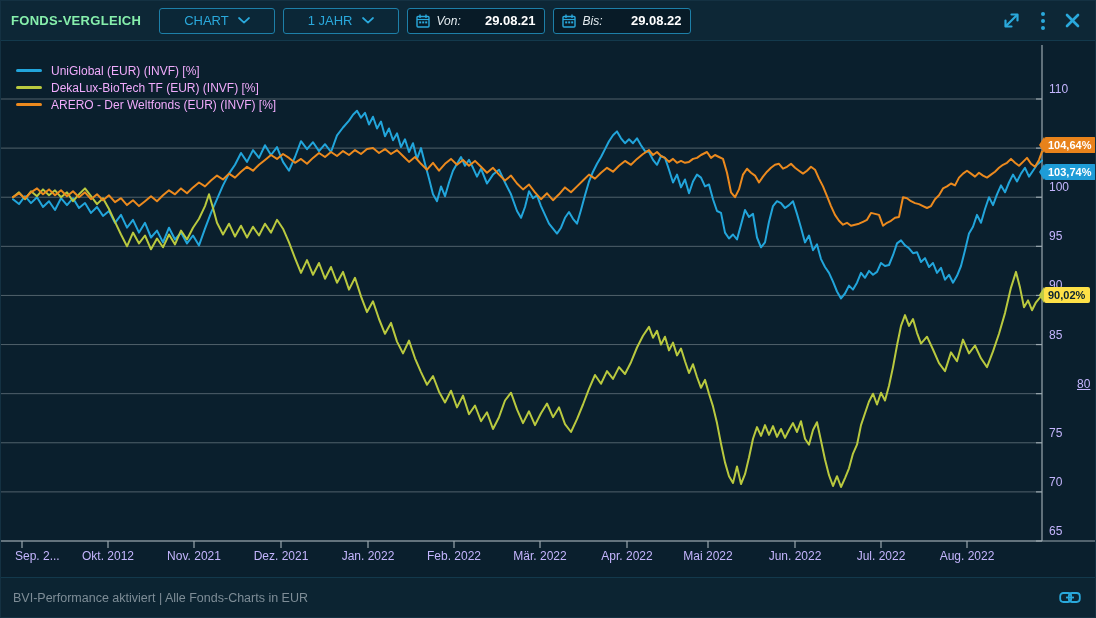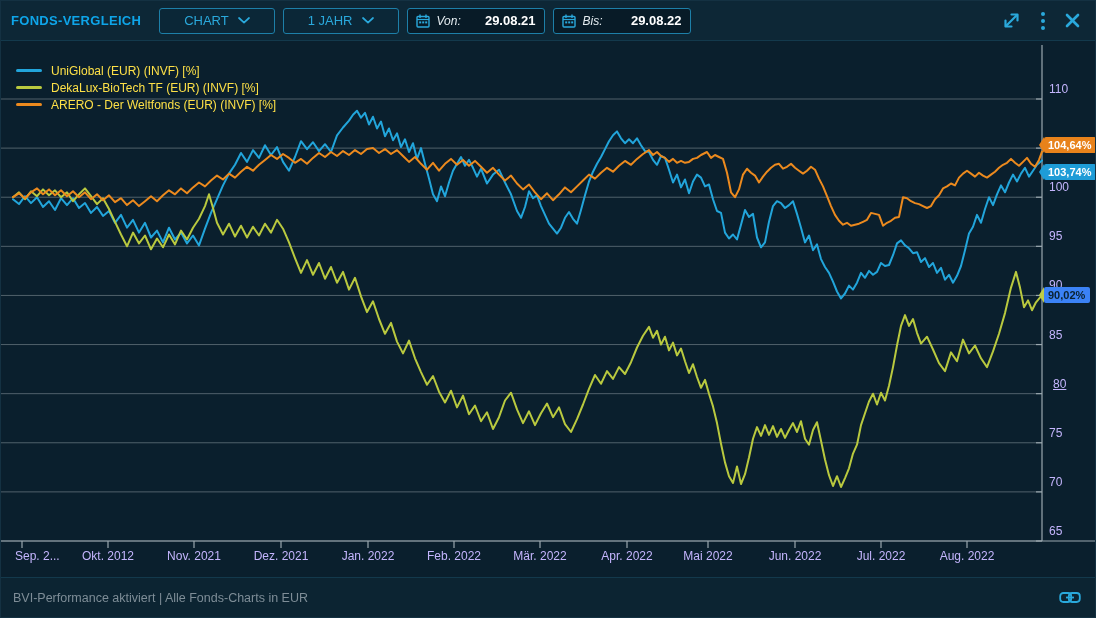--- a/index.html
+++ b/index.html
@@ -8,21 +8,21 @@
   #app {
     position:relative; width:1096px; height:618px; overflow:hidden;
     background:#0A1F2D; border:1px solid #143142;
   }
   
   .header {
     position:absolute; left:0; top:0; width:100%; height:40px;
     background:#0D2736; border-bottom:1px solid #13394C;
     display:flex; align-items:center; padding:0 14px 0 10px; gap:8px; z-index:30;
   }
-  .title { color:#0ea5e9; font-size:13px; font-weight:bold; letter-spacing:.3px; margin-right:10px; white-space:nowrap; }
+  .title { color:#86efac; font-size:13px; font-weight:bold; letter-spacing:.3px; margin-right:10px; white-space:nowrap; }
   .hbtn {
     height:26px; display:flex; align-items:center; gap:9px; padding:0 24px;
     border:1px solid #1D7FA8; border-radius:3px; background:rgba(10,40,58,.35);
     color:#2AA9DC; font-size:13px; cursor:pointer; white-space:nowrap;
   }
   .datefield {
     height:26px; display:flex; align-items:center; gap:7px; padding:0 8px;
     border:1px solid #1D7FA8; border-radius:3px; background:#081B27; width:138px; cursor:pointer;
   }
   .datefield .dlabel { color:#E4ECF0; font-size:12px; font-style:italic; }
@@ -30,21 +30,21 @@
   .hicons { margin-left:auto; display:flex; align-items:center; gap:17px; }
   .hicon { cursor:pointer; display:flex; align-items:center; justify-content:center; }
   .kebab { display:flex; flex-direction:column; gap:3px; padding:2px; }
   .kebab i { width:4px; height:4px; border-radius:50%; background:#2AA9DC; }
   
   #chart-svg { position:absolute; left:0; top:0; z-index:5; }
   .axis-label { position:absolute; color:#c4b5fd; font-size:12px; z-index:6; white-space:nowrap; }
   .legend { position:absolute; left:15px; top:61px; z-index:20; }
   .legend-row { display:flex; align-items:center; height:17px; cursor:pointer; }
   .legend-swatch { width:26px; height:3px; border-radius:2px; margin-right:9px; flex:none; }
-  .legend-label { color:#fde047; font-size:12px; white-space:nowrap; }
+  .legend-label { color:#f0abfc; font-size:12px; white-space:nowrap; }
   .tag {
     position:absolute; height:16px; line-height:16px; padding:0 5px 0 4px;
     font-size:11px; font-weight:bold; border-radius:2px; z-index:25; white-space:nowrap;
   }
   .tag .notch {
     position:absolute; left:-5px; top:0; width:0; height:0;
     border-top:8px solid transparent; border-bottom:8px solid transparent;
   }
   
   .footer {
@@ -189,41 +189,41 @@
       <span class="legend-label">ARERO - Der Weltfonds (EUR) (INVF) [%]</span>
     </div>
   </div>
 
   <div id="axis-layer">
       <div class="axis-label" style="left: 1048px; top: 81px;">110</div>
       <div class="axis-label" style="left: 1048px; top: 179.222px;">100</div>
       <div class="axis-label" style="left: 1048px; top: 228.333px;">95</div>
       <div class="axis-label" style="left: 1048px; top: 277.444px;">90</div>
       <div class="axis-label" style="left: 1048px; top: 326.556px;">85</div>
-      <div class="axis-label" style="left: 1052px; top: 375.667px; text-decoration: underline;">80</div>
+      <div class="axis-label" style="left: 1076px; top: 375.667px; text-decoration: underline;">80</div>
       <div class="axis-label" style="left: 1048px; top: 424.778px;">75</div>
       <div class="axis-label" style="left: 1048px; top: 473.889px;">70</div>
       <div class="axis-label" style="left: 1048px; top: 523px;">65</div>
       <div class="axis-label" style="top: 548px; left: 14px;">Sep. 2...</div>
       <div class="axis-label" style="top: 548px; left: 107px; transform: translateX(-50%);">Okt. 2012</div>
       <div class="axis-label" style="top: 548px; left: 193px; transform: translateX(-50%);">Nov. 2021</div>
       <div class="axis-label" style="top: 548px; left: 280px; transform: translateX(-50%);">Dez. 2021</div>
       <div class="axis-label" style="top: 548px; left: 367px; transform: translateX(-50%);">Jan. 2022</div>
       <div class="axis-label" style="top: 548px; left: 453px; transform: translateX(-50%);">Feb. 2022</div>
       <div class="axis-label" style="top: 548px; left: 539px; transform: translateX(-50%);">Mär. 2022</div>
       <div class="axis-label" style="top: 548px; left: 626px; transform: translateX(-50%);">Apr. 2022</div>
       <div class="axis-label" style="top: 548px; left: 707px; transform: translateX(-50%);">Mai 2022</div>
       <div class="axis-label" style="top: 548px; left: 794px; transform: translateX(-50%);">Jun. 2022</div>
       <div class="axis-label" style="top: 548px; left: 880px; transform: translateX(-50%);">Jul. 2022</div>
       <div class="axis-label" style="top: 548px; left: 966px; transform: translateX(-50%);">Aug. 2022</div>
     </div>
   <div id="tag-layer">
       <div class="tag" style="background: rgb(232, 130, 27); color: rgb(255, 255, 255); left: 1043px; top: 135.647px;">104,64%<span class="notch" style="border-right: 5px solid rgb(232, 130, 27);"></span></div>
       <div class="tag" style="background: rgb(30, 156, 215); color: rgb(255, 255, 255); left: 1043px; top: 163px;">103,74%<span class="notch" style="border-right: 5px solid rgb(30, 156, 215);"></span></div>
-      <div class="tag" style="background: #3b82f6; color: rgb(10, 34, 48); left: 1043px; top: 286.248px;">90,02%<span class="notch" style="border-right: 5px solid rgb(191, 204, 69);"></span></div>
+      <div class="tag" style="background: #fde047; color: rgb(10, 34, 48); left: 1043px; top: 286.248px;">90,02%<span class="notch" style="border-right: 5px solid rgb(191, 204, 69);"></span></div>
     </div>
 
   <div class="footer">
     <span class="status">BVI-Performance aktiviert | Alle Fonds-Charts in EUR</span>
     <span class="hicon">
       <svg width="22" height="13" viewBox="0 0 22 13">
         <rect x="1.2" y="2" width="11" height="9" rx="3.2" fill="none" stroke="#2AA9DC" stroke-width="1.8"></rect>
         <rect x="9.8" y="2" width="11" height="9" rx="3.2" fill="none" stroke="#2AA9DC" stroke-width="1.8"></rect>
         <line x1="7" y1="6.5" x2="15" y2="6.5" stroke="#2AA9DC" stroke-width="1.8"></line>
       </svg>

